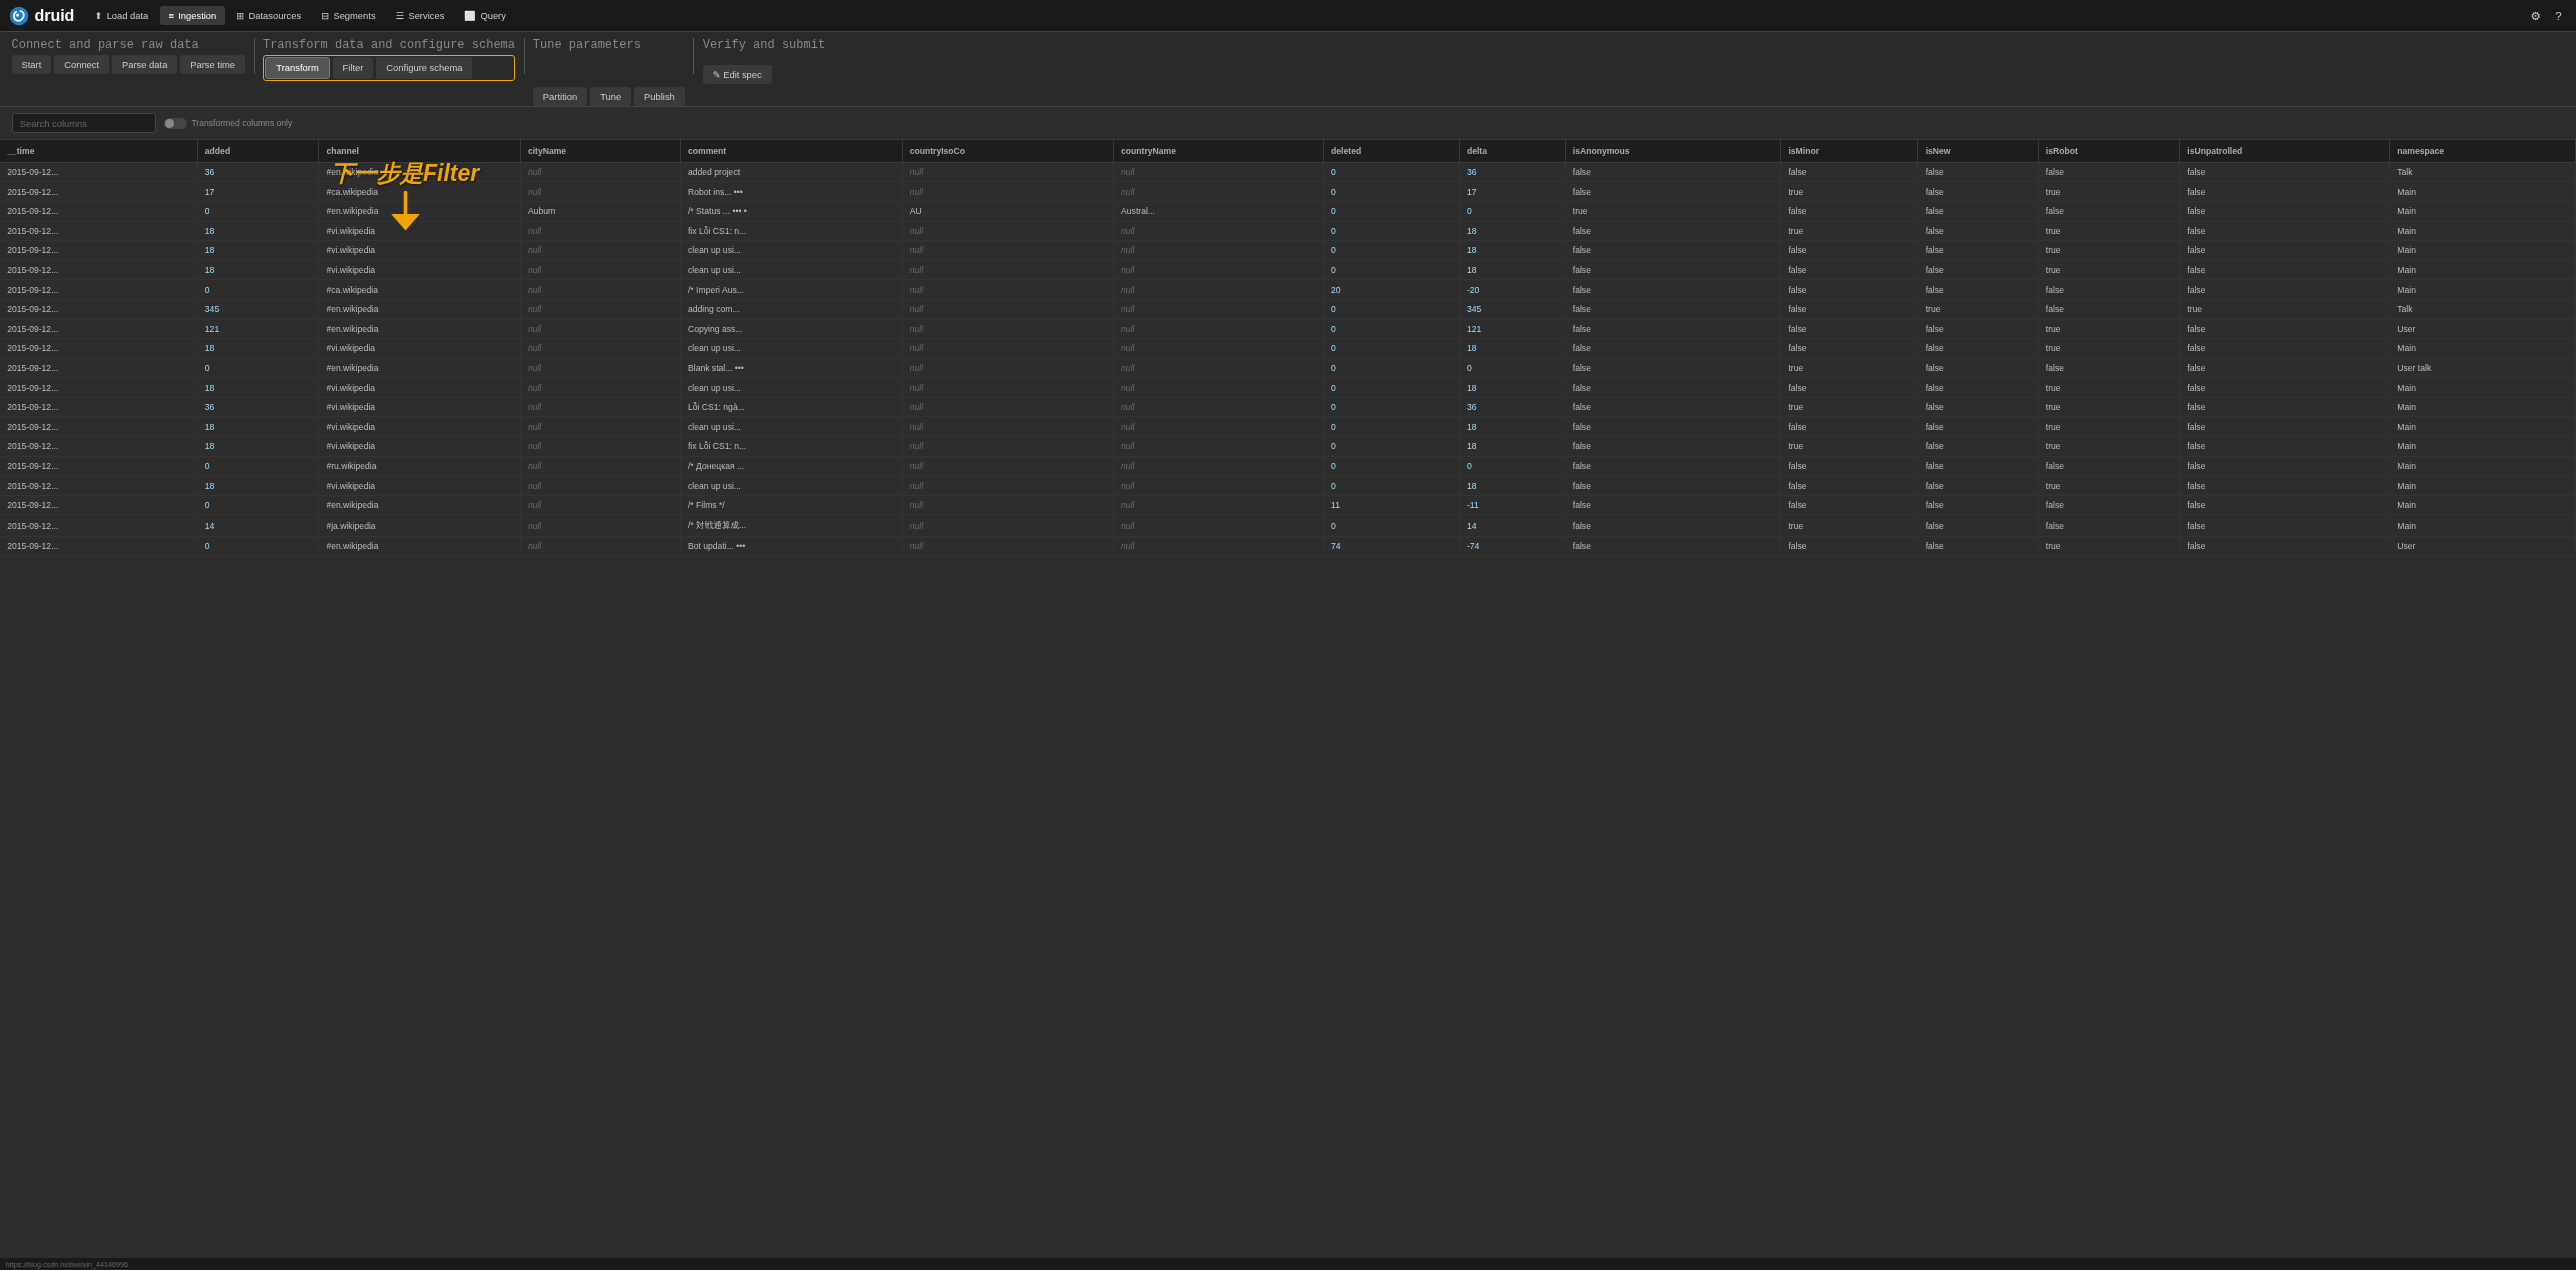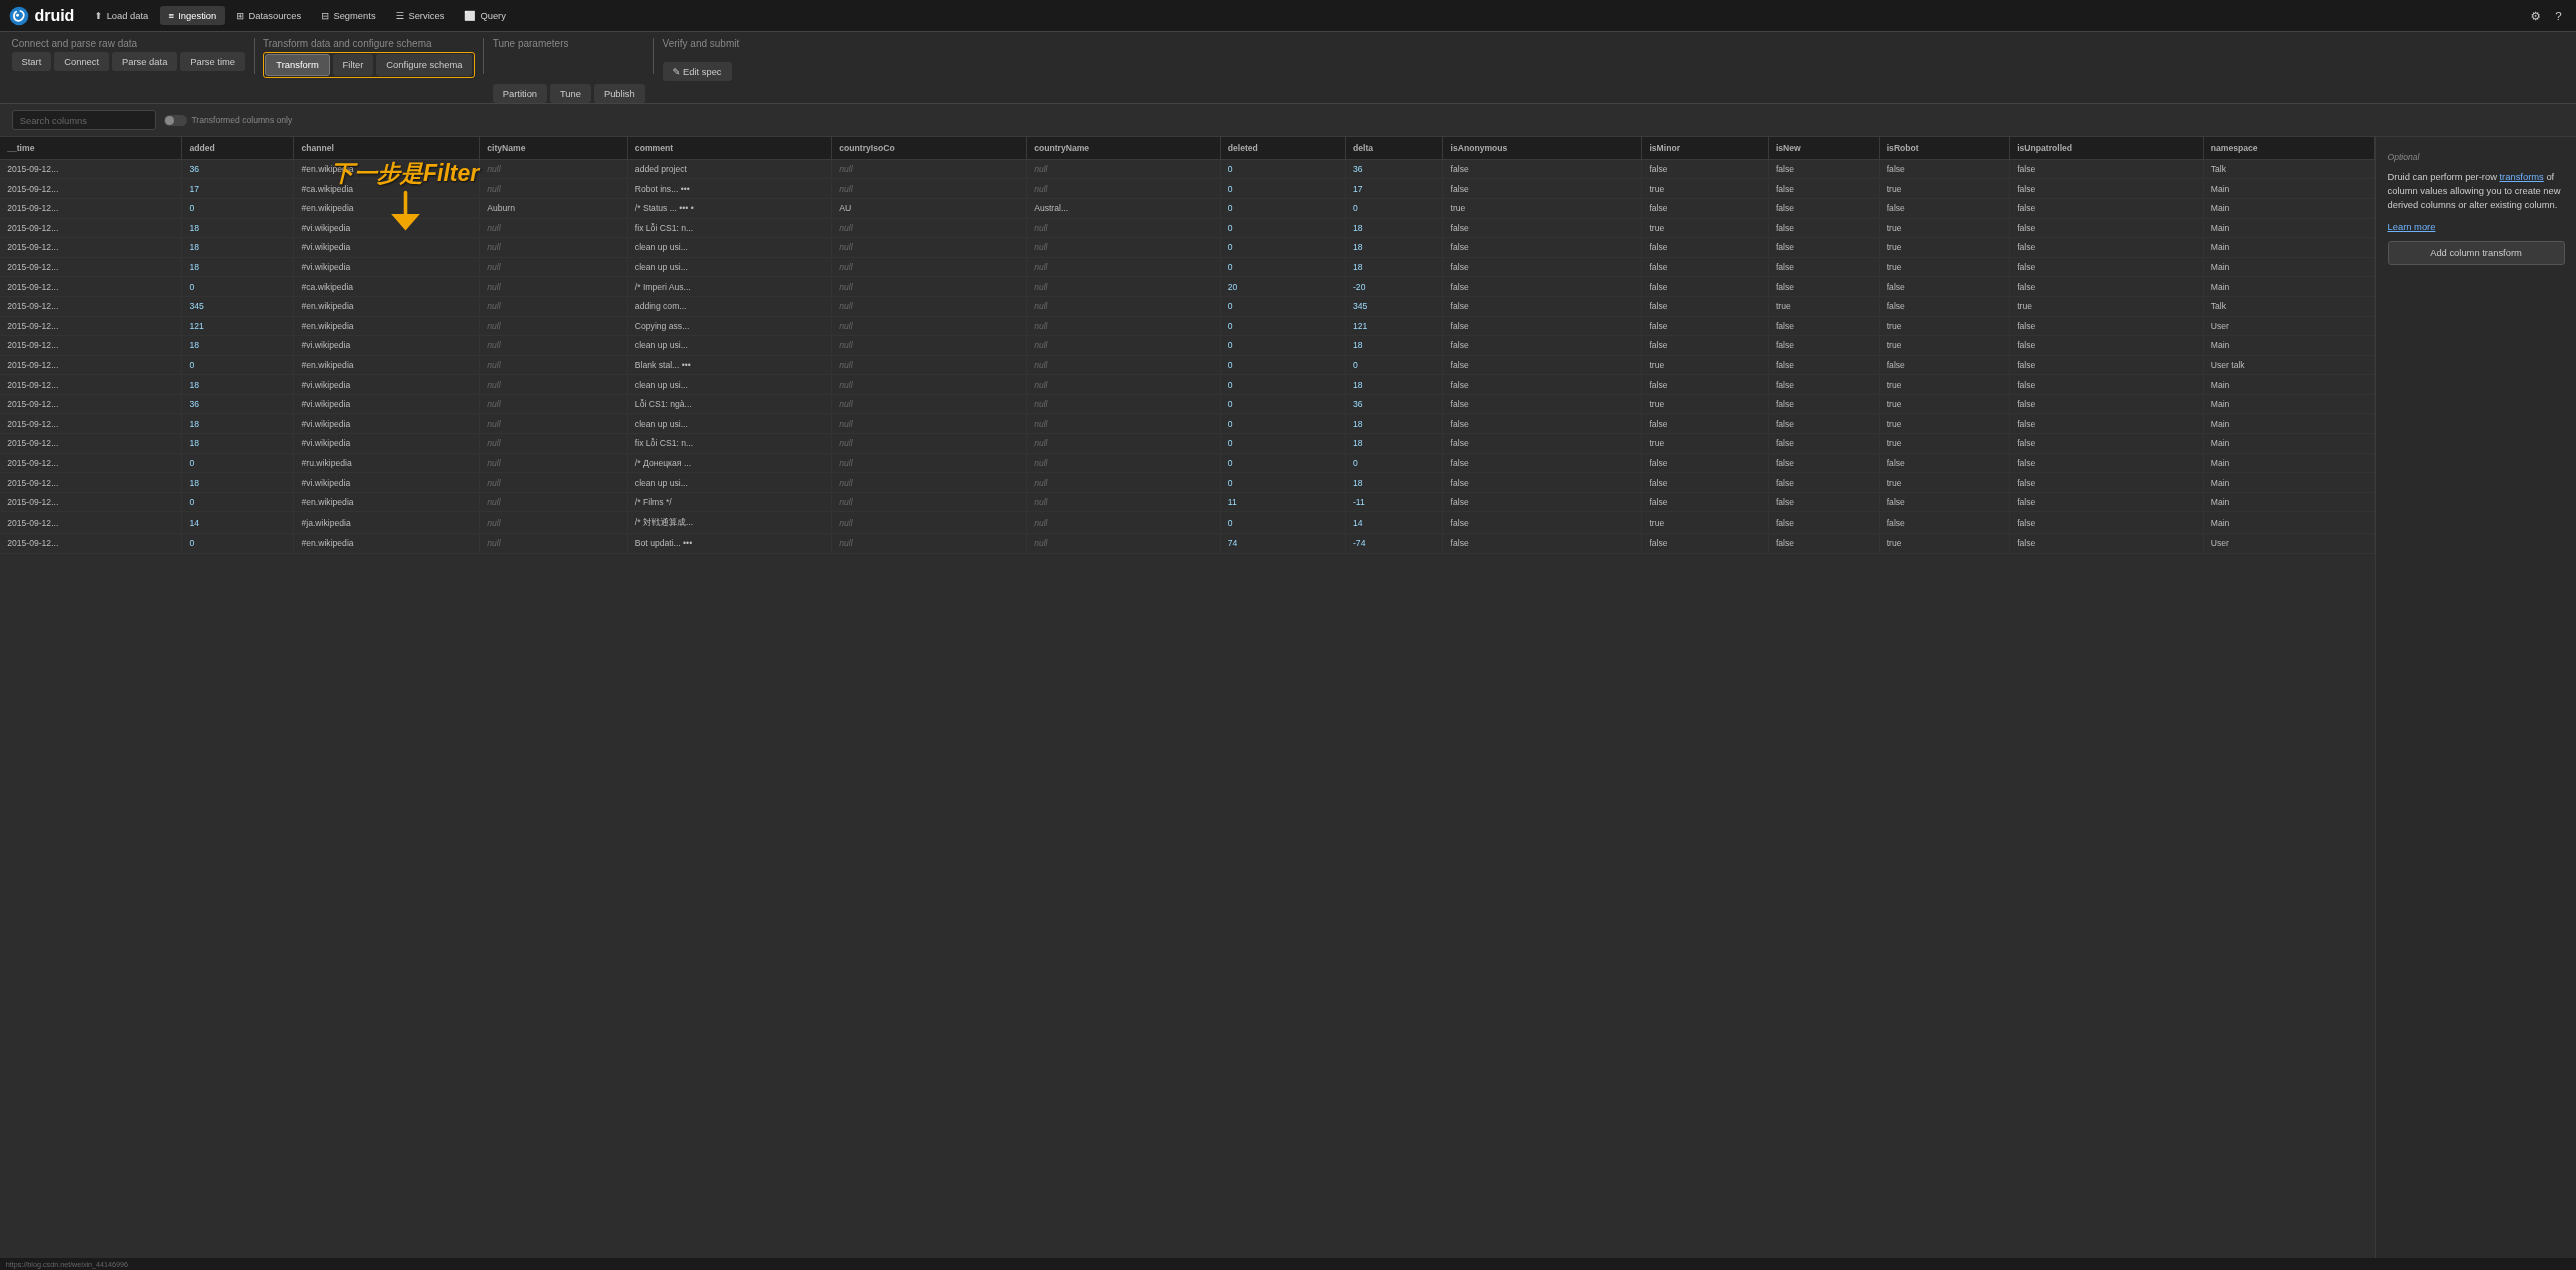--- a/index.html
+++ b/index.html
@@ -15,21 +15,21 @@
       display: flex; align-items: center; gap: 4.3px; padding: 3.6px 8.6px; border-radius: 2.9px; cursor: pointer; color: #ccc; font-size: 9.4px; background: transparent; border: none; white-space: nowrap;
     }
     .nav-btn.active { background: #3a3a3a; color: #fff; }
     .nav-spacer { flex: 1; }
     .nav-icon-btn { background: none; border: none; color: #ccc; cursor: pointer; padding: 3.6px 5.8px; font-size: 11.5px; }
 
     
     .wizard-bar {
       background: #2a2a2a; border-bottom: 0.7px solid #444; padding: 5.8px 11.5px 0;
     }
-    .wizard-section-label { font-size: 10px; color: #888; }
+    .wizard-section-label { font-size: 12px; color: #888; font-family: Liberation Mono, monospace; }
     .wizard-steps { display: flex; gap: 2.9px; }
     .step-btn {
       padding: 4.3px 10px; border-radius: 2.9px; cursor: pointer; font-size: 9.4px; background: #3a3a3a; border: none; color: #ccc;
     }
     .step-btn.active { background: #555; color: #fff; border: 0.7px solid #777; }
 
     
     .main-layout { display: flex; height: calc(100vh - 32px - 50px); }
 
     
@@ -544,30 +544,20 @@
                 <td>false</td>
                 <td>false</td>
                 <td>true</td>
                 <td>false</td>
                 <td>User</td>
               </tr>
             </tbody>
         </table>
       </div>
 
-      <div class="right-panel">
-        <span class="panel-optional">Optional</span>
-        <p class="panel-desc">
-          Druid can perform per-row
-          <span class="panel-link">transforms</span>
-          of column values allowing you to create new derived columns or alter existing column.
-        </p>
-        <a class="panel-link">Learn more</a>
-        <button class="add-transform-btn">Add column transform</button>
-      </div>
     </div>
   </div>
 </div>
 
 <div class="annotation-overlay">
   <div style="text-align:center;">
     <div style="font-size:23px; font-weight:bold; color:#f0a500; text-shadow: 0.7px 0.7px 2.2px rgba(0,0,0,0.7); font-style: italic;">下一步是Filter</div>
     <svg width="43" height="43" viewBox="0 0 60 60">
       <line x1="30" y1="5" x2="30" y2="45" stroke="#f0a500" stroke-width="5" stroke-linecap="round"></line>
       <polygon points="10,35 30,58 50,35" fill="#f0a500"></polygon>

